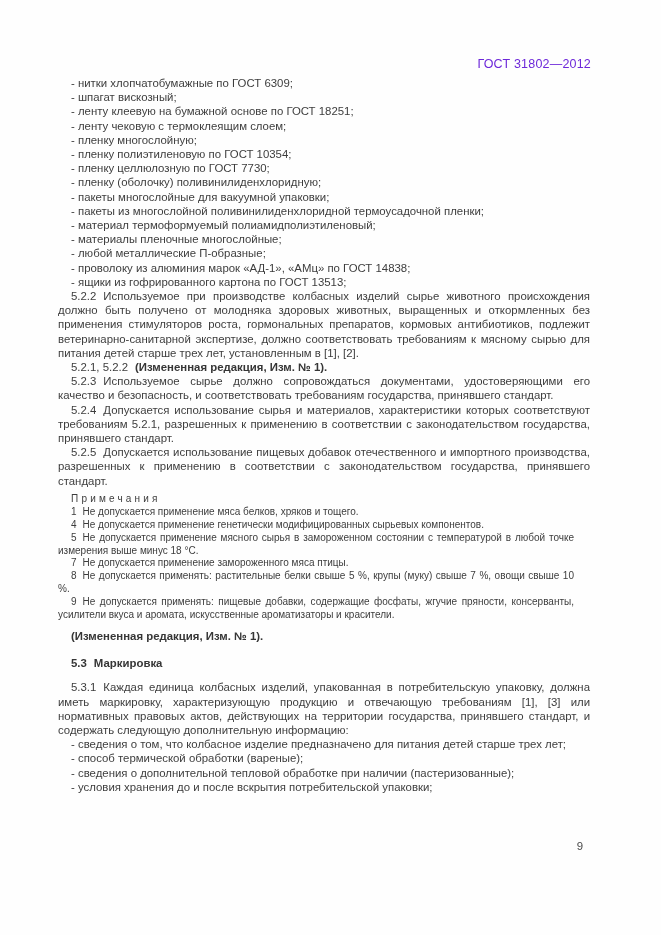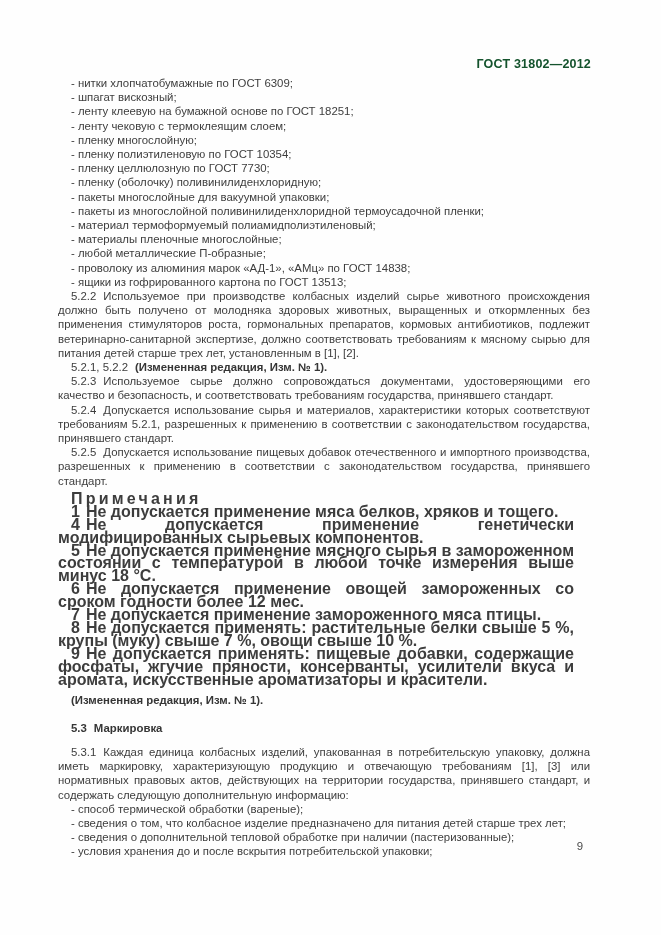--- a/index.html
+++ b/index.html
@@ -10,42 +10,41 @@
     background: #fefefe;
     font-family: "Liberation Sans", sans-serif;
     color: #3d3d3d;
     overflow: hidden;
   }
   .doc-header {
     position: absolute;
     top: 57px;
     right: 70px;
     font-size: 12.5px;
-    font-weight: bold;
-    color: #14532d;
+    font-weight: normal;
+    color: #6d28d9;
     letter-spacing: 0.2px;
   }
   .content {
     position: absolute;
     top: 76px;
     left: 58px;
     width: 532px;
     font-size: 11.4px;
     line-height: 14.2px;
     text-align: justify;
   }
   .content p { margin: 0; }
   .line { text-indent: 13px; }
   .num { margin-right: 7px; }
   .bold { font-weight: bold; color: #363636; }
   .notes {
-    font-size: 16px;
+    font-size: 10px;
     line-height: 12.9px;
     margin: 5px 16px 4px 0;
-    font-weight: bold;
   }
   .notes-title {
     text-indent: 13px;
     letter-spacing: 3.2px;
     margin-bottom: 1px;
   }
   .note-line { text-indent: 13px; }
   .note-num { margin-right: 6px; }
   .amend-standalone {
     margin-top: 7px !important;
@@ -106,37 +105,36 @@
 
     <p class="line"><span class="num">5.2.5</span><span>Допускается использование пищевых добавок отечественного и импортного производства, разрешенных к применению в соответствии с законодательством государства, принявшего стандарт.</span></p>
 
     <div class="notes">
       <p class="notes-title">Примечания</p>
       <div>
 
       <p class="note-line"><span class="note-num">1</span><span>Не допускается применение мяса белков, хряков и тощего.</span></p>
           <p class="note-line"><span class="note-num">4</span><span>Не допускается применение генетически модифицированных сырьевых компонентов.</span></p>
           <p class="note-line"><span class="note-num">5</span><span>Не допускается применение мясного сырья в замороженном состоянии с температурой в любой точке измерения выше минус 18 °С.</span></p>
-          <p class="note-line"><span class="note-num">6</span><span>Не допускается применение овощей замороженных со сроком годности более 12 мес.</span></p>
           <p class="note-line"><span class="note-num">7</span><span>Не допускается применение замороженного мяса птицы.</span></p>
           <p class="note-line"><span class="note-num">8</span><span>Не допускается применять: растительные белки свыше 5 %, крупы (муку) свыше 7 %, овощи свыше 10 %.</span></p>
           <p class="note-line"><span class="note-num">9</span><span>Не допускается применять: пищевые добавки, содержащие фосфаты, жгучие пряности, консерванты, усилители вкуса и аромата, искусственные ароматизаторы и красители.</span></p>
         </div>
     </div>
 
     <p class="amend-standalone">(Измененная редакция, Изм. № 1).</p>
 
     <p class="section-heading"><span class="num">5.3</span><span>Маркировка</span></p>
 
     <p class="line"><span class="num">5.3.1</span><span>Каждая единица колбасных изделий, упакованная в потребительскую упаковку, должна иметь маркировку, характеризующую продукцию и отвечающую требованиям [1], [3] или нормативных правовых актов, действующих на территории государства, принявшего стандарт, и содержать следующую дополнительную информацию:</span></p>
 
     <div>
 
-    <p class="line">- способ термической обработки (вареные);</p>
-        <p class="line">- сведения о том, что колбасное изделие предназначено для питания детей старше трех лет;</p>
+    <p class="line">- сведения о том, что колбасное изделие предназначено для питания детей старше трех лет;</p>
+        <p class="line">- способ термической обработки (вареные);</p>
         <p class="line">- сведения о дополнительной тепловой обработке при наличии (пастеризованные);</p>
         <p class="line">- условия хранения до и после вскрытия потребительской упаковки;</p>
       </div>
 
   </div>
 
   <div class="page-number">9</div>
 
 </div>
 

